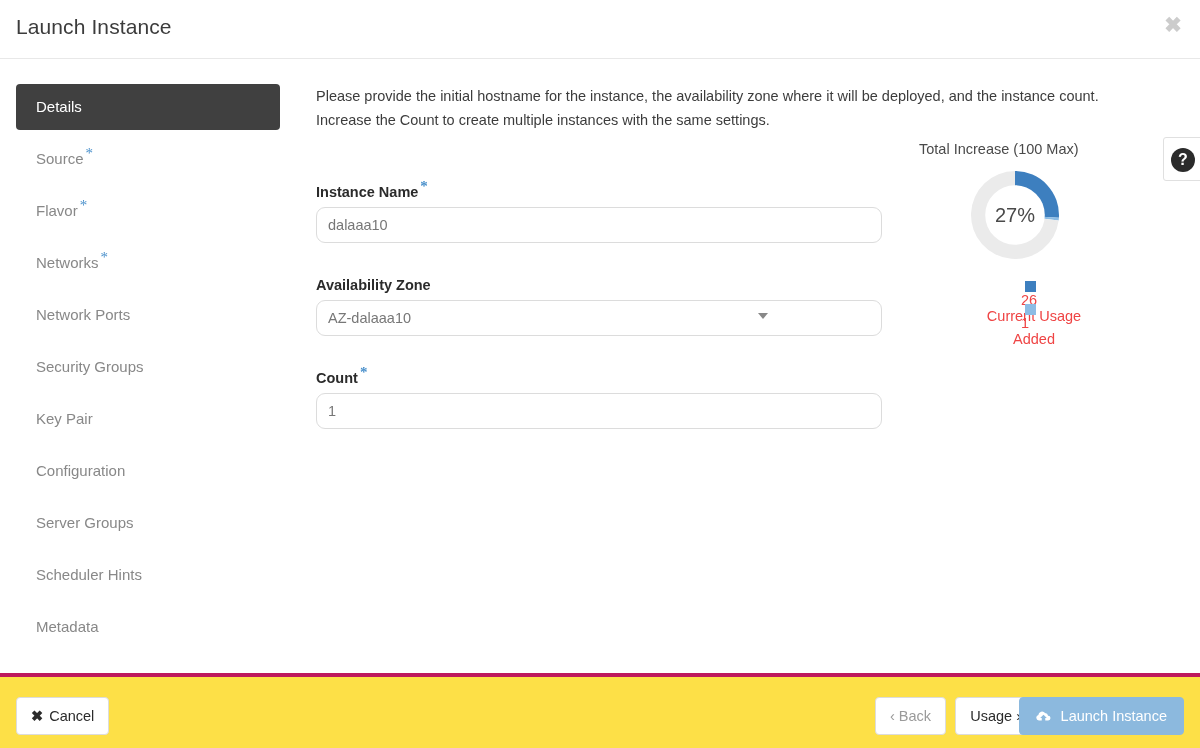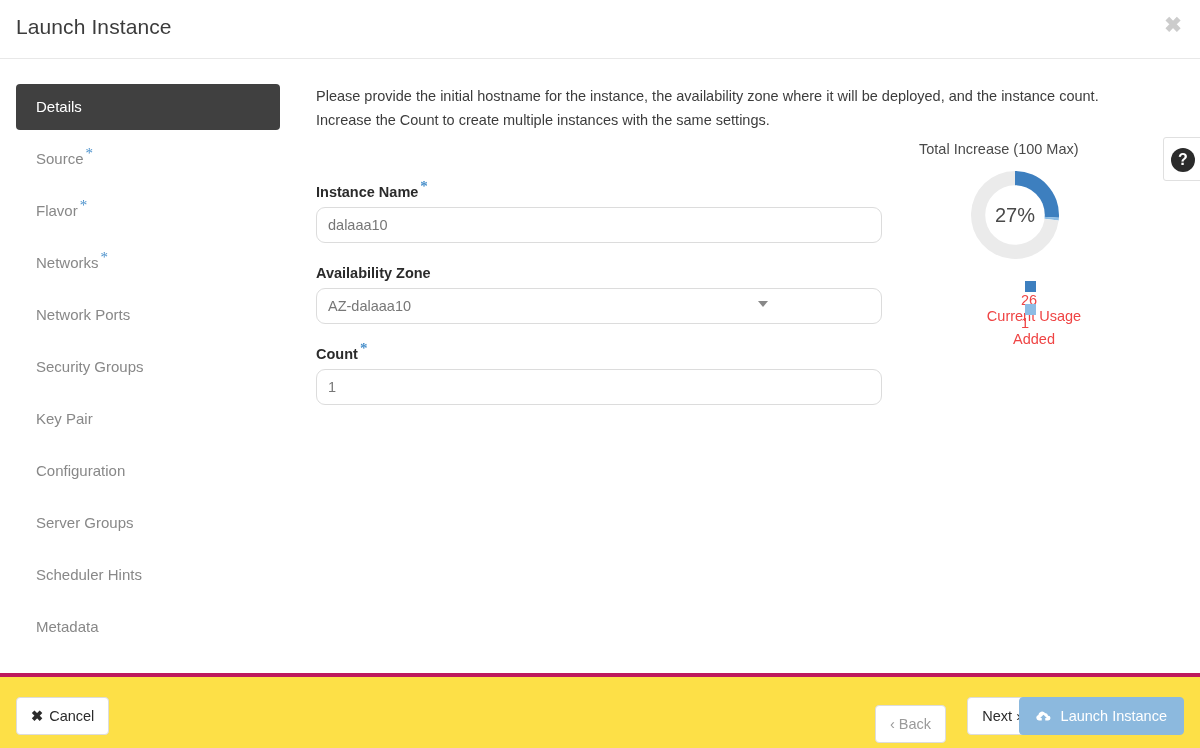--- a/index.html
+++ b/index.html
@@ -104,21 +104,21 @@
     left: 316px; top: 125px;
     width: 566px;
   }
   .form-label {
     font-size: 14.5px;
     font-weight: bold;
     color: #2b2b2b;
     margin-bottom: 7px;
     display: block;
   }
-  .form-group { margin-bottom: 22px; }
+  .form-group { margin-bottom: 34px; }
   .form-control {
     width: 566px;
     height: 36px;
     border: 1px solid #dcdcdc;
     border-radius: 9px;
     background: #fff;
     font-size: 14.5px;
     color: #777;
     padding: 0 11px;
     font-family: "Liberation Sans", sans-serif;
@@ -224,21 +224,21 @@
     background: #fff;
     font-size: 14.5px;
     font-family: "Liberation Sans", sans-serif;
     cursor: pointer;
     color: #333;
     padding: 0 14px;
     line-height: 36px;
     white-space: nowrap;
   }
   .btn-cancel { left: 16px; top: 20px; color: #2b2b2b; }
-  .btn-back   { right: 254px; top: 28px; color: #9a9a9a; }
+  .btn-back   { right: 254px; top: 20px; color: #9a9a9a; }
   .btn-next   { right: 164px; top: 20px; color: #2b2b2b; }
   .btn-launch {
     right: 16px; top: 20px;
     background: #8cb9de;
     border-color: #8cb9de;
     color: #ffffff;
     padding: 0 16px;
   }
   .btn-icon { margin-right: 6px; font-weight: bold; }
   .chev { color: #9a9a9a; }
@@ -332,21 +332,21 @@
   </div>
 
   <div class="modal-footer">
     <button class="btn btn-cancel">
       <span class="btn-icon">✖</span><span>Cancel</span>
     </button>
     <button class="btn btn-back">
       <span class="chev">‹</span>&nbsp;<span>Back</span>
     </button>
     <button class="btn btn-next">
-      <span>Next</span>&nbsp;<span class="chev">›</span>
+      <span>Usage</span>&nbsp;<span class="chev">›</span>
     </button>
     <button class="btn btn-launch">
       <span class="btn-icon">
         <svg width="15" height="11" viewBox="0 0 16 12" style="vertical-align:-1px">
           <path fill="#ffffff" d="M13 5.1A3.4 3.4 0 0 0 9.7 2.3A4 4 0 0 0 2.4 4.4A3 3 0 0 0 3 10.3h3.1V7.6H4.4L8 4l3.6 3.6H9.9v2.7h3.2A2.6 2.6 0 0 0 13 5.1z"></path>
         </svg>
       </span><span>Launch Instance</span>
     </button>
   </div>
 

